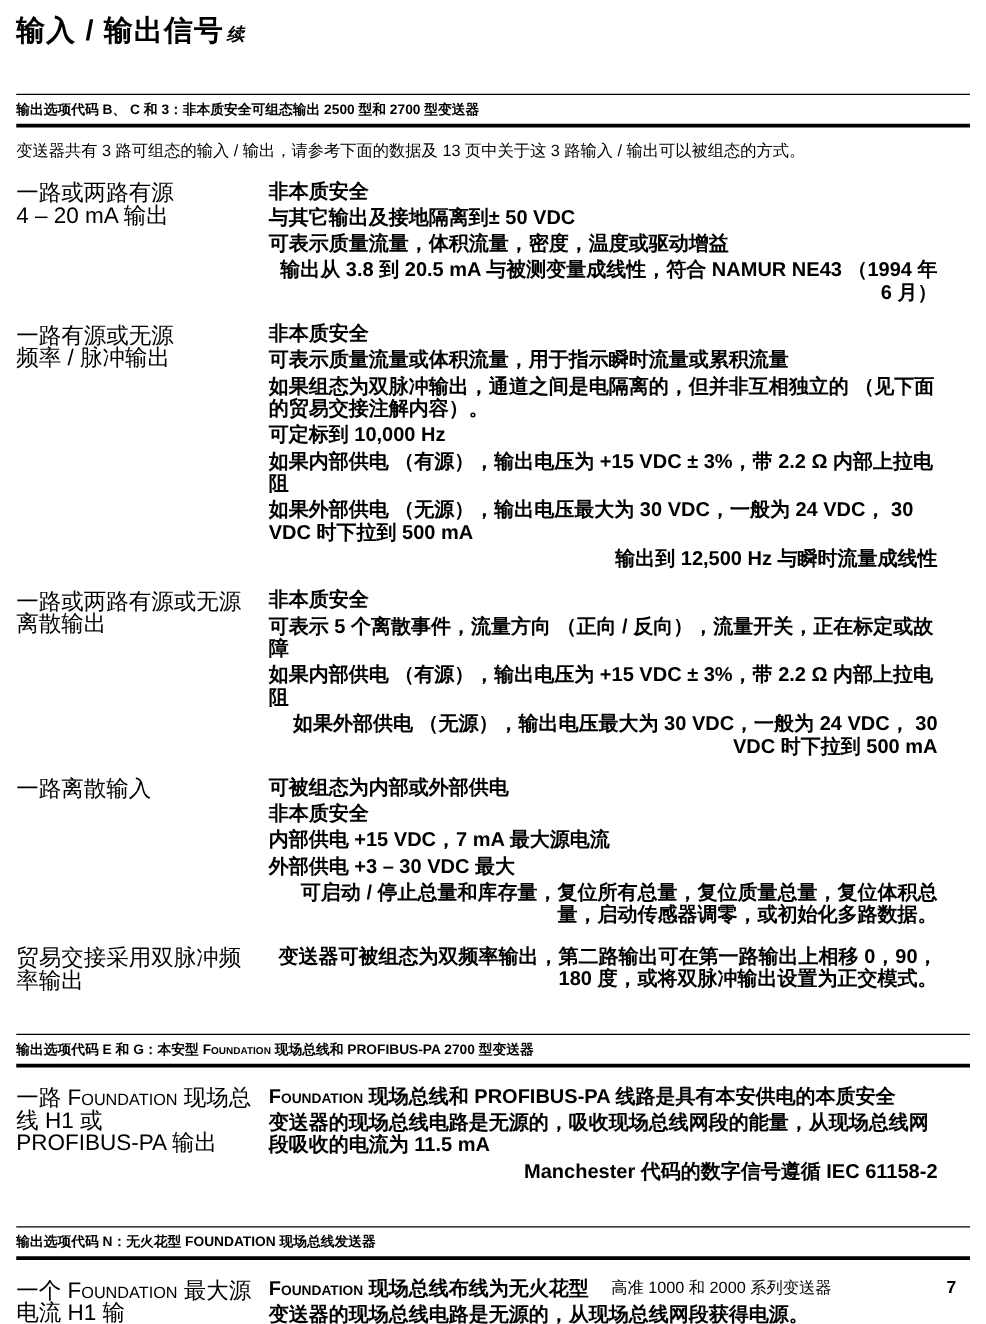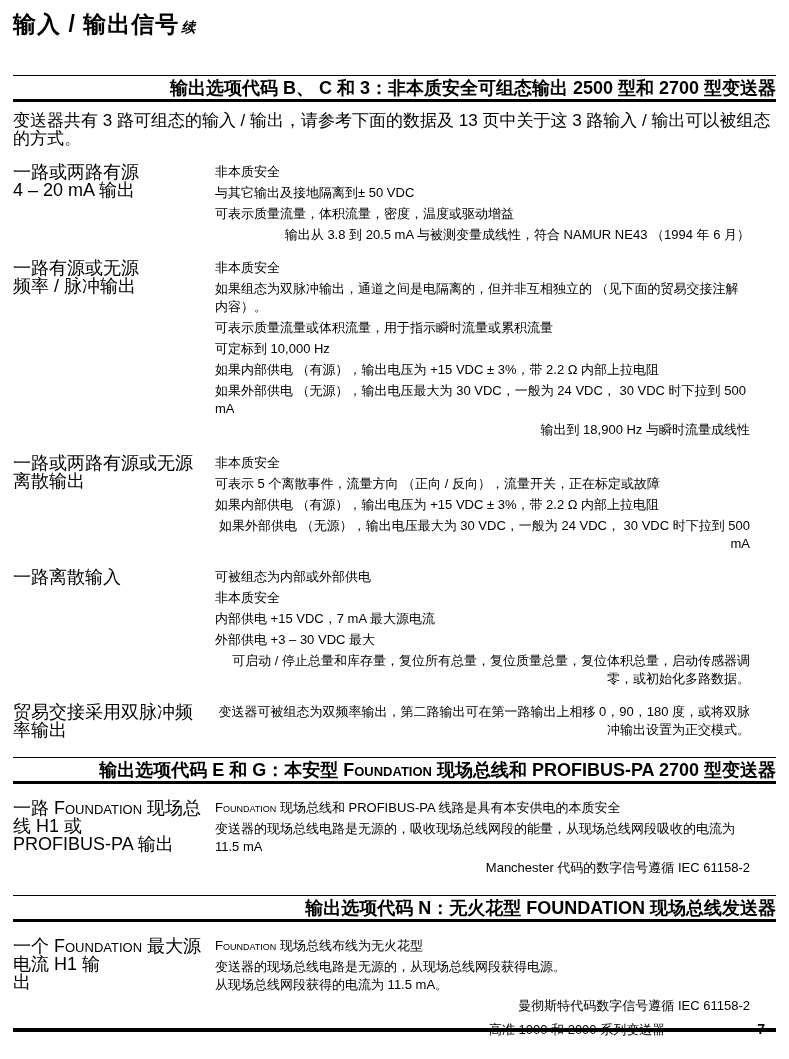--- a/index.html
+++ b/index.html
@@ -26,52 +26,52 @@
   }
   .doc-title .continued {
     font-size: 14px;
     font-style: italic;
     font-weight: bold;
     letter-spacing: 0;
     margin-left: 2px;
   }
   .section { margin: 0; }
   .section-header {
-    margin-top: 18px;
+    margin-top: 34px;
     border-top: 1px solid #000;
     border-bottom: 3px solid #000;
     padding: 4px 0 3px 0;
-    font-size: 18px;
+    font-size: 11px;
     font-weight: bold;
     line-height: 16px;
-    text-align: right;
   }
   .section-intro {
     margin: 10px 0 0 0;
-    font-size: 17px;
+    font-size: 13px;
     line-height: 18px;
   }
   .spec-row {
     display: flex;
     margin-top: 15px;
     align-items: flex-start;
   }
   .spec-label {
     flex: none;
     width: 202px;
     padding-right: 12px;
     font-size: 18px;
     line-height: 18px;
     white-space: pre-line;
   }
   .spec-content {
     flex: none;
     width: 535px;
-    font-size: 13px;
+    font-size: 16px;
     line-height: 18px;
+    font-weight: bold;
   }
   .spec-content p {
     margin: 0 0 3px 0;
     white-space: pre-line;
   }
   .spec-content p:last-child { margin-bottom: 0; text-align: right; }
   .sc { font-variant: small-caps; }
   .closing-rule {
     margin-top: 13px;
     border-top: 4px solid #000;
@@ -113,26 +113,26 @@
             <p>与其它输出及接地隔离到± 50 VDC</p>
             <p>可表示质量流量，体积流量，密度，温度或驱动增益</p>
             <p>输出从 3.8 到 20.5 mA 与被测变量成线性，符合 NAMUR NE43 （1994 年 6 月）</p>
           </div>
         </div>
         <div class="spec-row">
           <div class="spec-label">一路有源或无源
 频率 / 脉冲输出</div>
           <div class="spec-content">
             <p>非本质安全</p>
+            <p>可表示质量流量或体积流量，用于指示瞬时流量或累积流量</p>
             <p>如果组态为双脉冲输出，通道之间是电隔离的，但并非互相独立的 （见下面的贸易交接注解内容）。</p>
-            <p>可表示质量流量或体积流量，用于指示瞬时流量或累积流量</p>
             <p>可定标到 10,000 Hz</p>
             <p>如果内部供电 （有源），输出电压为 +15 VDC ± 3%，带 2.2 Ω 内部上拉电阻</p>
             <p>如果外部供电 （无源），输出电压最大为 30 VDC，一般为 24 VDC， 30 VDC 时下拉到 500 mA</p>
-            <p>输出到 18,900 Hz 与瞬时流量成线性</p>
+            <p>输出到 12,500 Hz 与瞬时流量成线性</p>
           </div>
         </div>
         <div class="spec-row">
           <div class="spec-label">一路或两路有源或无源
 离散输出</div>
           <div class="spec-content">
             <p>非本质安全</p>
             <p>可表示 5 个离散事件，流量方向 （正向 / 反向），流量开关，正在标定或故障</p>
             <p>如果内部供电 （有源），输出电压为 +15 VDC ± 3%，带 2.2 Ω 内部上拉电阻</p>
             <p>如果外部供电 （无源），输出电压最大为 30 VDC，一般为 24 VDC， 30 VDC 时下拉到 500 mA</p>

